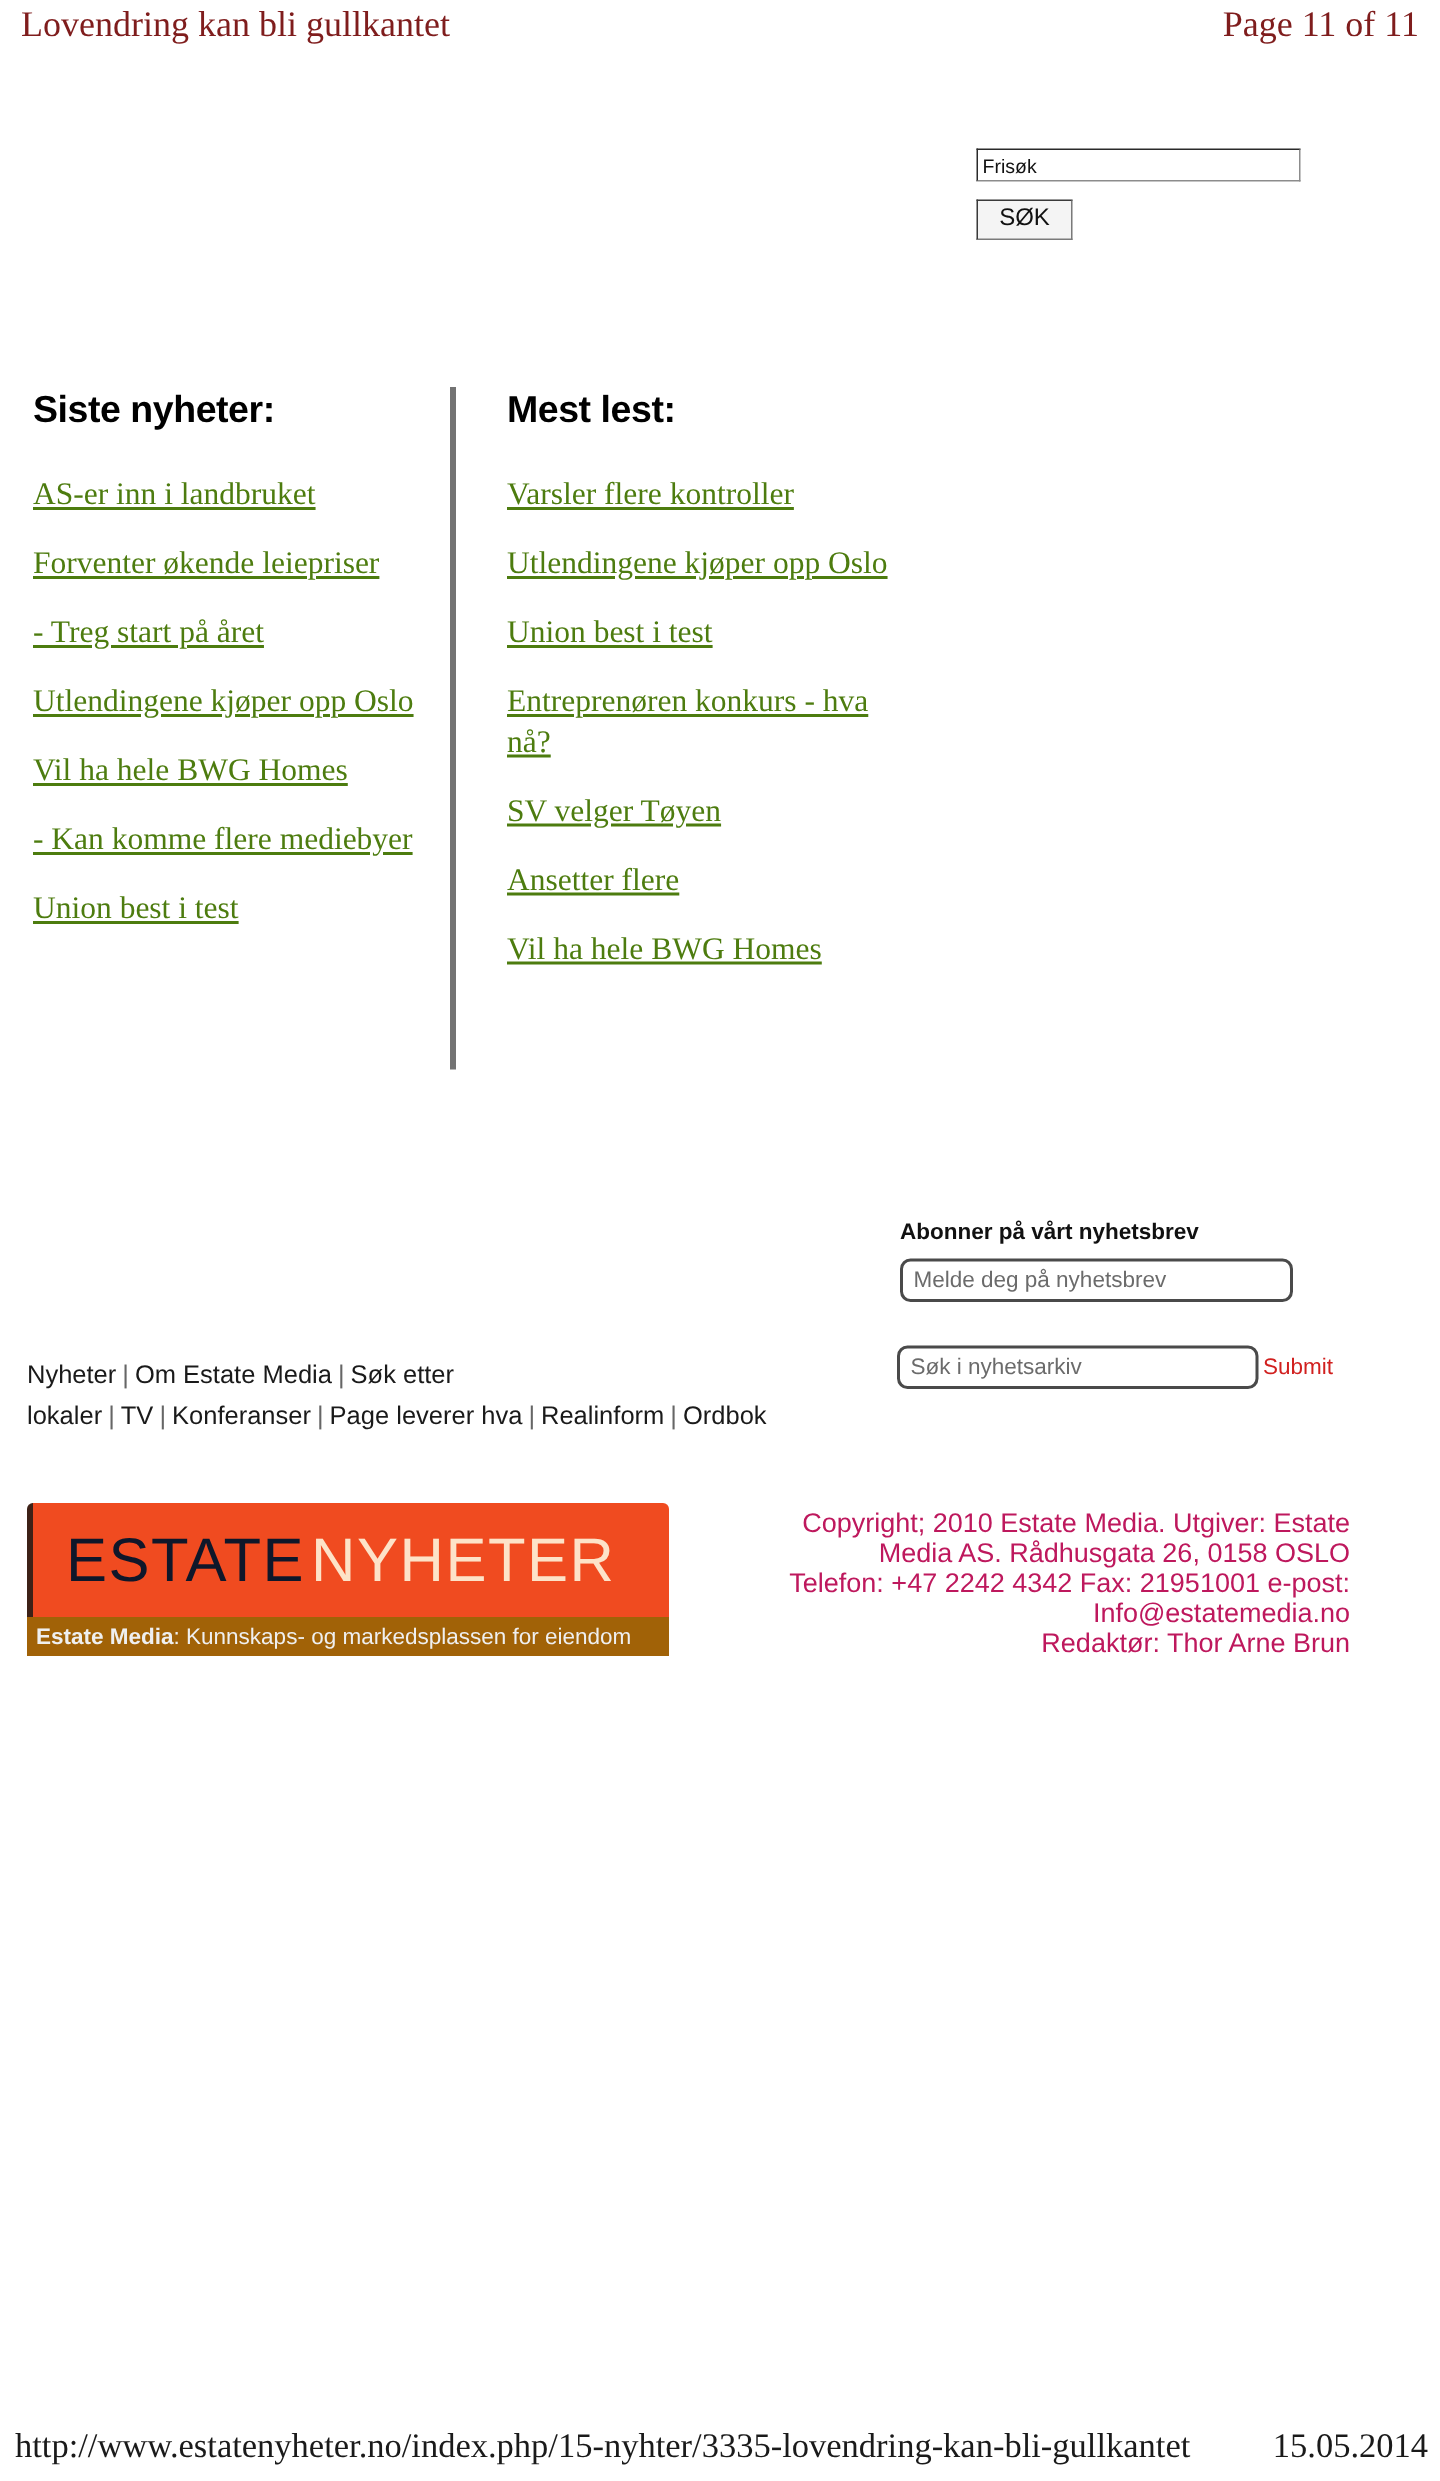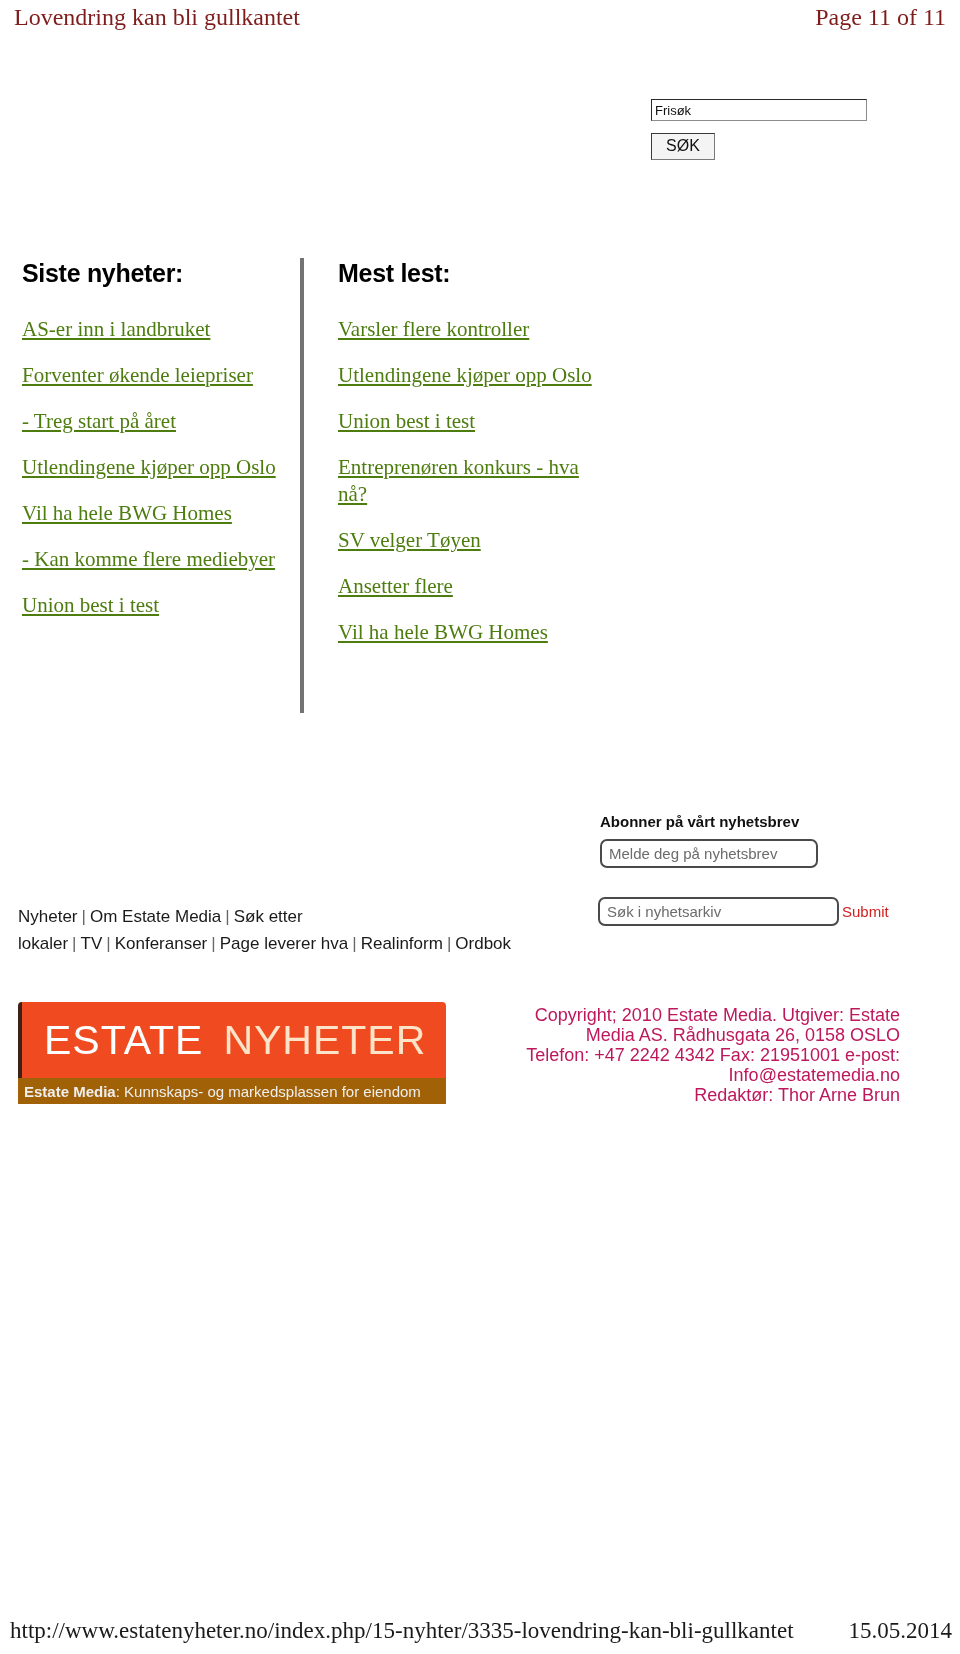--- a/index.html
+++ b/index.html
@@ -122,21 +122,21 @@
   .newsletter-label {
     font-family: "Liberation Sans", sans-serif;
     font-weight: bold;
     font-size: 15px;
     line-height: 20px;
     color: #111;
     margin-bottom: 7px;
   }
   .rounded-input {
     display: block;
-    width: 218px;
+    width: 262px;
     height: 29px;
     box-sizing: border-box;
     border: 2px solid #4a4a4a;
     border-radius: 7px;
     background: #ffffff;
     font-family: "Liberation Sans", sans-serif;
     font-size: 15px;
     color: #4e4e4e;
     padding: 2px 7px;
     outline: none;
@@ -198,21 +198,21 @@
     box-sizing: border-box;
     border-left: 4px solid #3d2117;
   }
   .logo-word {
     font-family: "Liberation Sans", sans-serif;
     font-size: 41px;
     line-height: 44px;
     letter-spacing: 1px;
     font-weight: 300;
   }
-  .logo-word.estate { color: #ffffff; margin-right: 20px; }
+  .logo-word.estate { color: #0f172a; margin-right: 4px; }
   .logo-word.nyheter { color: #fde3c8; }
   .logo-bottom {
     height: 26px;
     background: #a16207;
     display: flex;
     align-items: center;
     padding-left: 6px;
     box-sizing: border-box;
     overflow: hidden;
   }

